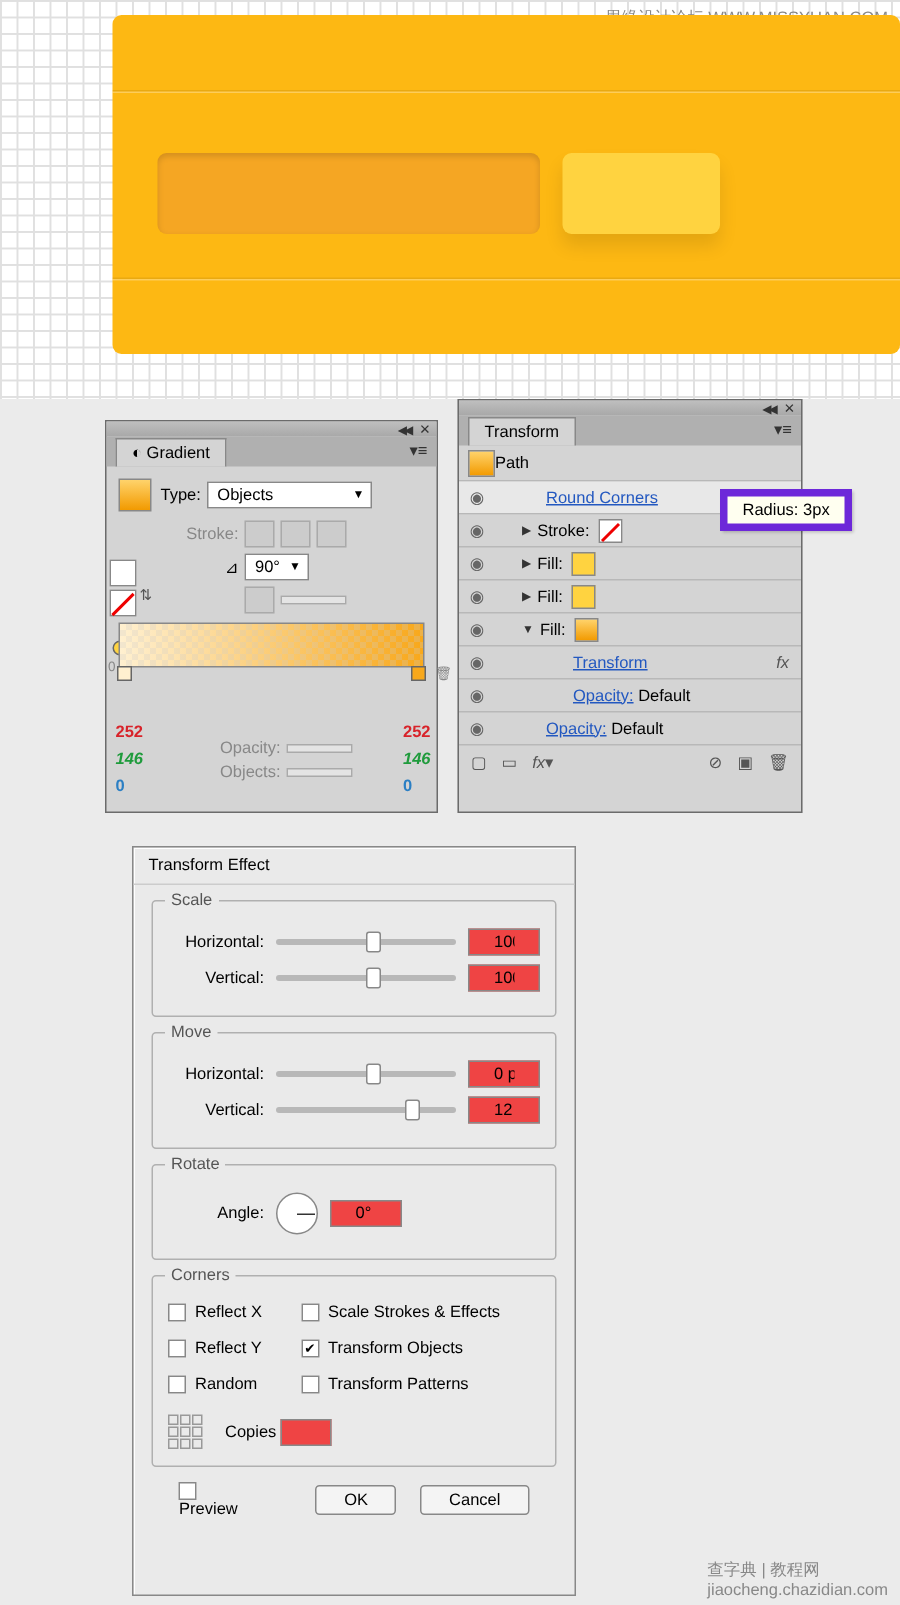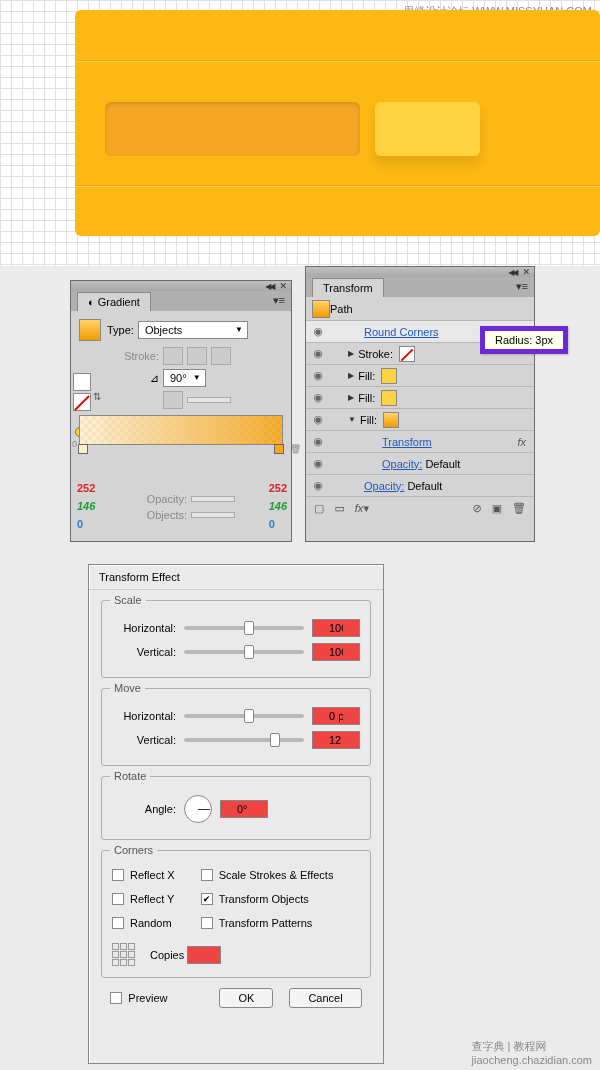--- a/index.html
+++ b/index.html
@@ -96,21 +96,21 @@
 .angle-dial { width: 28px; height: 28px; border: 1px solid #888; border-radius: 50%; background: #fff; position: relative; margin-right: 8px; }
 .angle-dial::after { content: ''; position: absolute; left: 50%; top: 50%; width: 12px; height: 1px; background: #333; }
 .checkbox { width: 12px; height: 12px; border: 1px solid #888; background: #fff; display: inline-flex; align-items: center; justify-content: center; margin-right: 6px; font-size: 9px; }
 .opt-row { display: flex; align-items: center; margin: 6px 0; }
 .opt-col { display: flex; flex-direction: column; }
 .opt-cols { display: flex; gap: 26px; }
 .btn { padding: 3px 18px; background: #f4f4f4; border: 1px solid #888; border-radius: 3px; }
 .btn-row { display: flex; gap: 16px; justify-content: center; margin: 8px 0; align-items: center; }
 .anchor-9 { width: 24px; height: 24px; display: grid; grid-template-columns: repeat(3,7px); grid-template-rows: repeat(3,7px); gap: 1px; margin-right: 14px; }
 .anchor-9 span { border: 1px solid #999; }
-.preview-row { display: flex; align-items: flex-start; padding: 0 14px 10px; }
+.preview-row { display: flex; align-items: flex-start; padding: 0 14px 10px; flex-direction: column; }
 .copies-row { display:flex; align-items:center; margin-top:8px; }
 </style>
 </head>
 <body>
 
 <div class="mockup-area">
   <div class="watermark-top">
     <span>思缘设计论坛</span> <span>WWW.MISSYUAN.COM</span>
   </div>
   <div class="orange-card">

